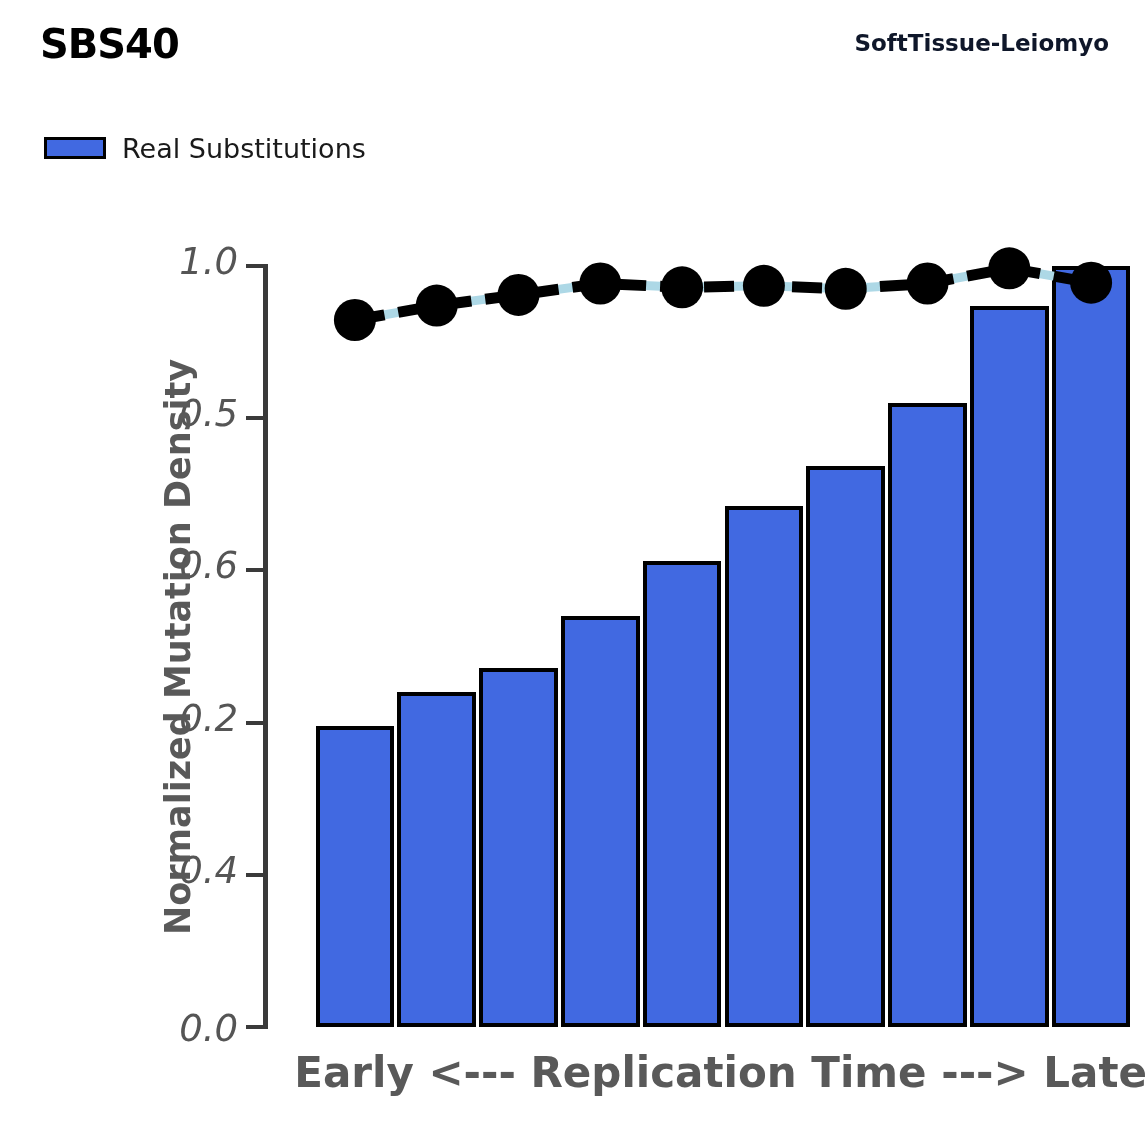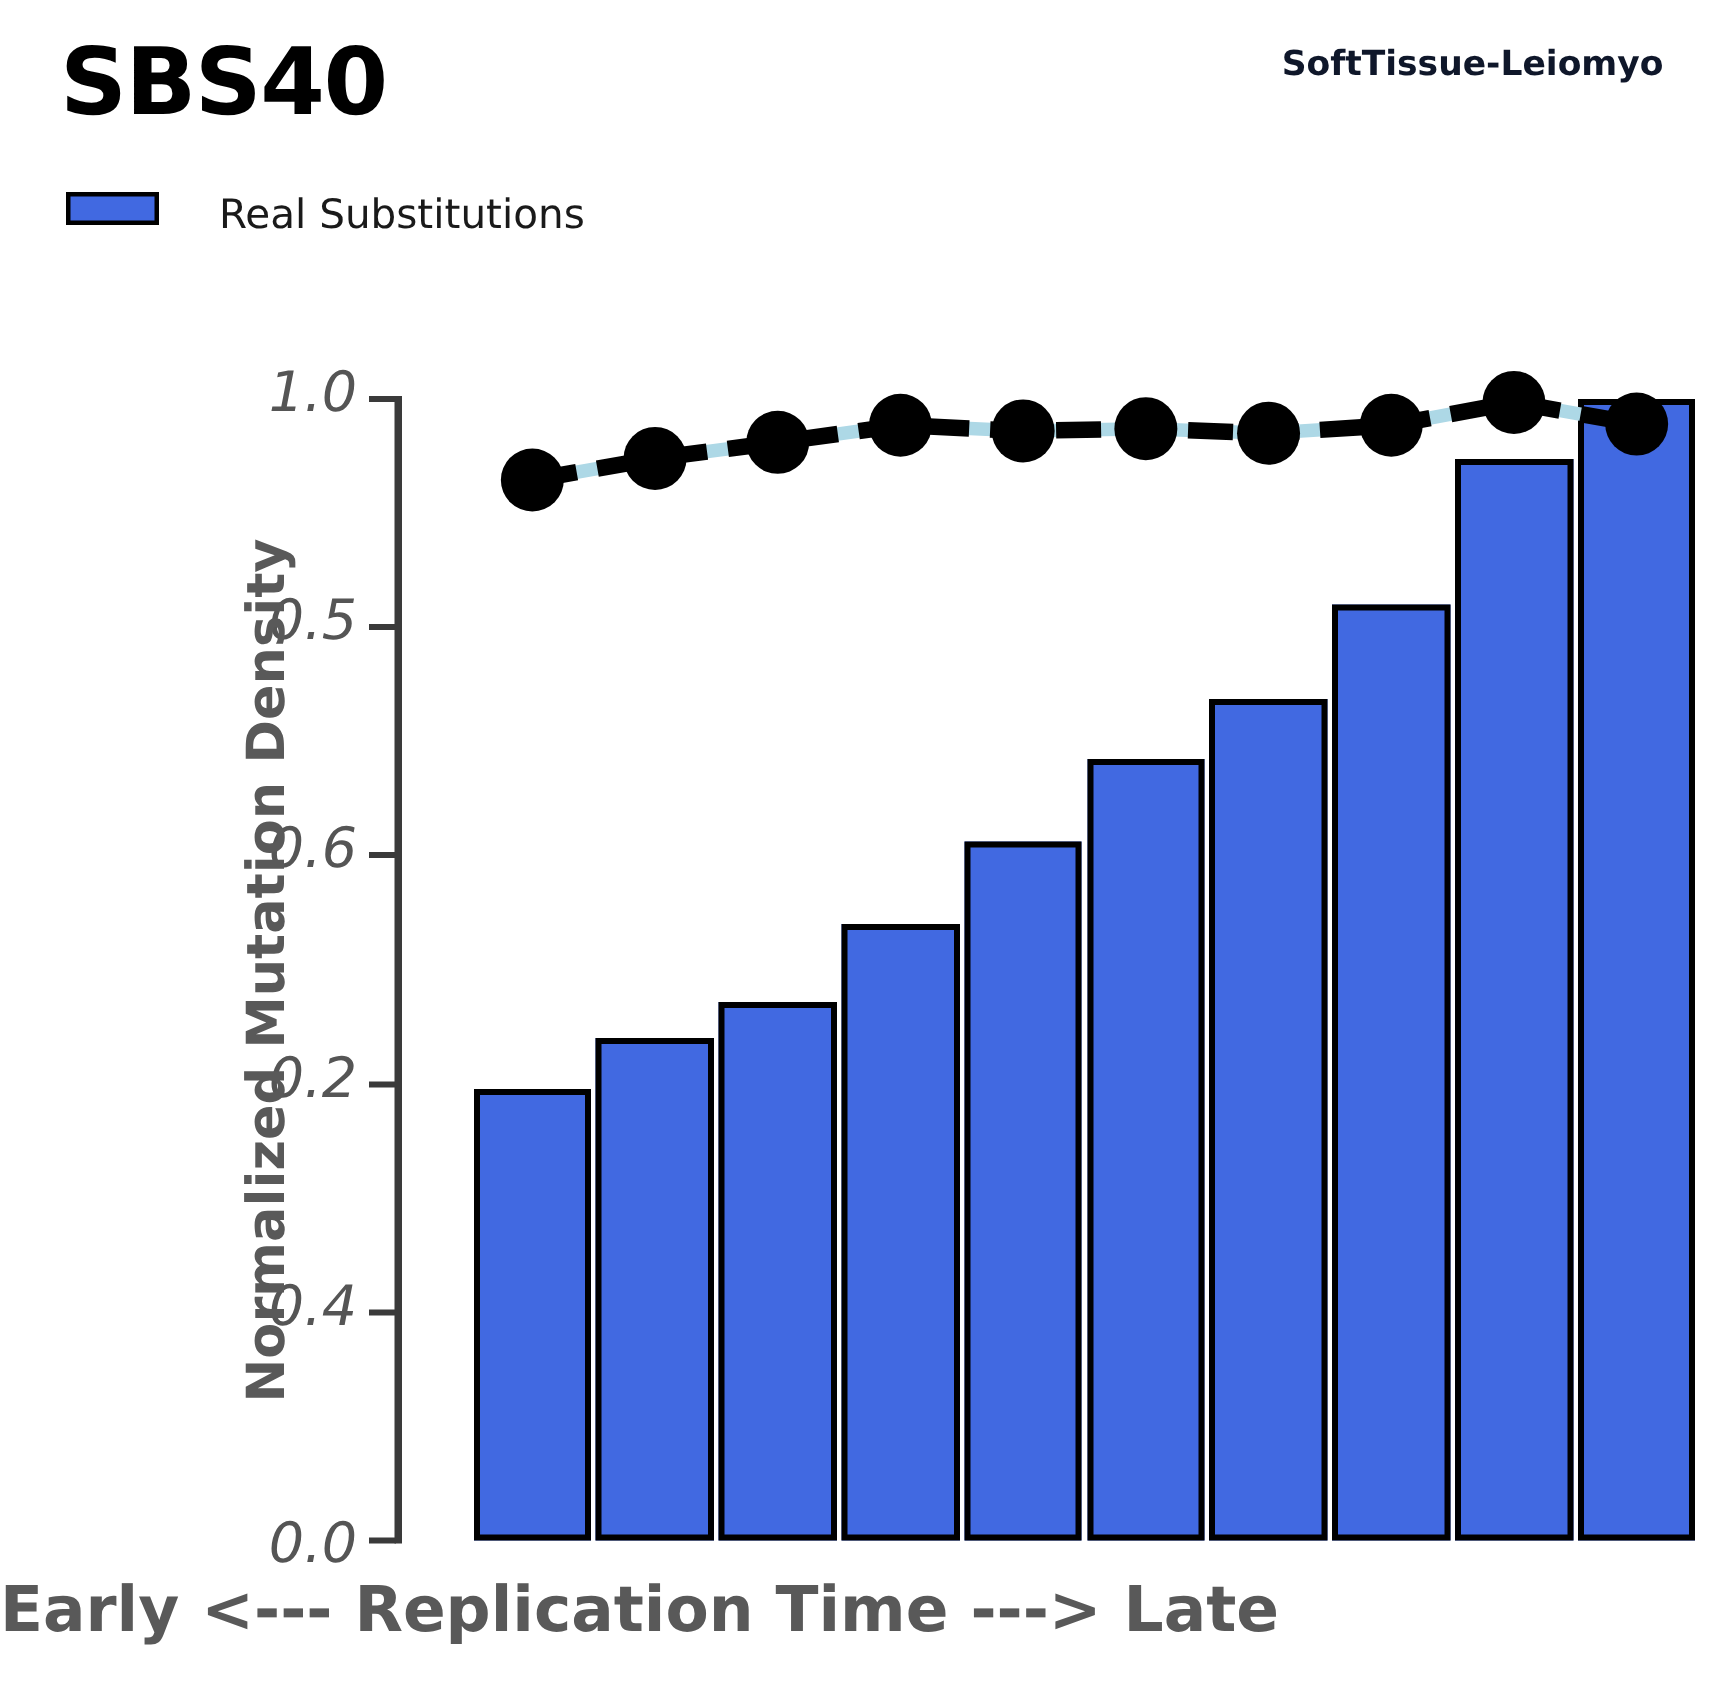--- a/index.html
+++ b/index.html
@@ -19,21 +19,21 @@
     left: 0; top: 0;
     width: 1147px;
     height: 1125px;
   }
 
   
   #chart-title {
     position: absolute;
     left: 40px;
     top: 24px;
-    font-size: 62px;
+    font-size: 40px;
     font-weight: bold;
     color: #000000;
     letter-spacing: -1px;
     line-height: 1.0;
     white-space: nowrap;
   }
   #sample-label {
     position: absolute;
     right: 38px;
     top: 30px;
@@ -46,22 +46,22 @@
 
   
   #legend {
     position: absolute;
     left: 44px;
     top: 128px;
     width: 520px;
   }
   .legend-row {
     display: flex;
+    align-items: center;
     height: 40px;
-    gap: 24px;
   }
   .legend-label {
     font-size: 27px;
     color: #1a1a1a;
     margin-left: 16px;
     white-space: nowrap;
     font-family: "DejaVu Sans", sans-serif;
   }
   .legend-swatch-bar {
     width: 62px;
@@ -158,21 +158,21 @@
     font-weight: bold;
     color: #595959;
     white-space: nowrap;
     font-family: "DejaVu Sans", sans-serif;
   }
   #x-axis-label {
     position: absolute;
     left: 0;
     top: 1048px;
     width: 1147px;
-    text-align: left;
+    text-align: right;
     font-size: 42px;
     font-weight: bold;
     color: #595959;
     white-space: nowrap;
     font-family: "DejaVu Sans", sans-serif;
   }
 </style>
 </head>
 <body>
 

